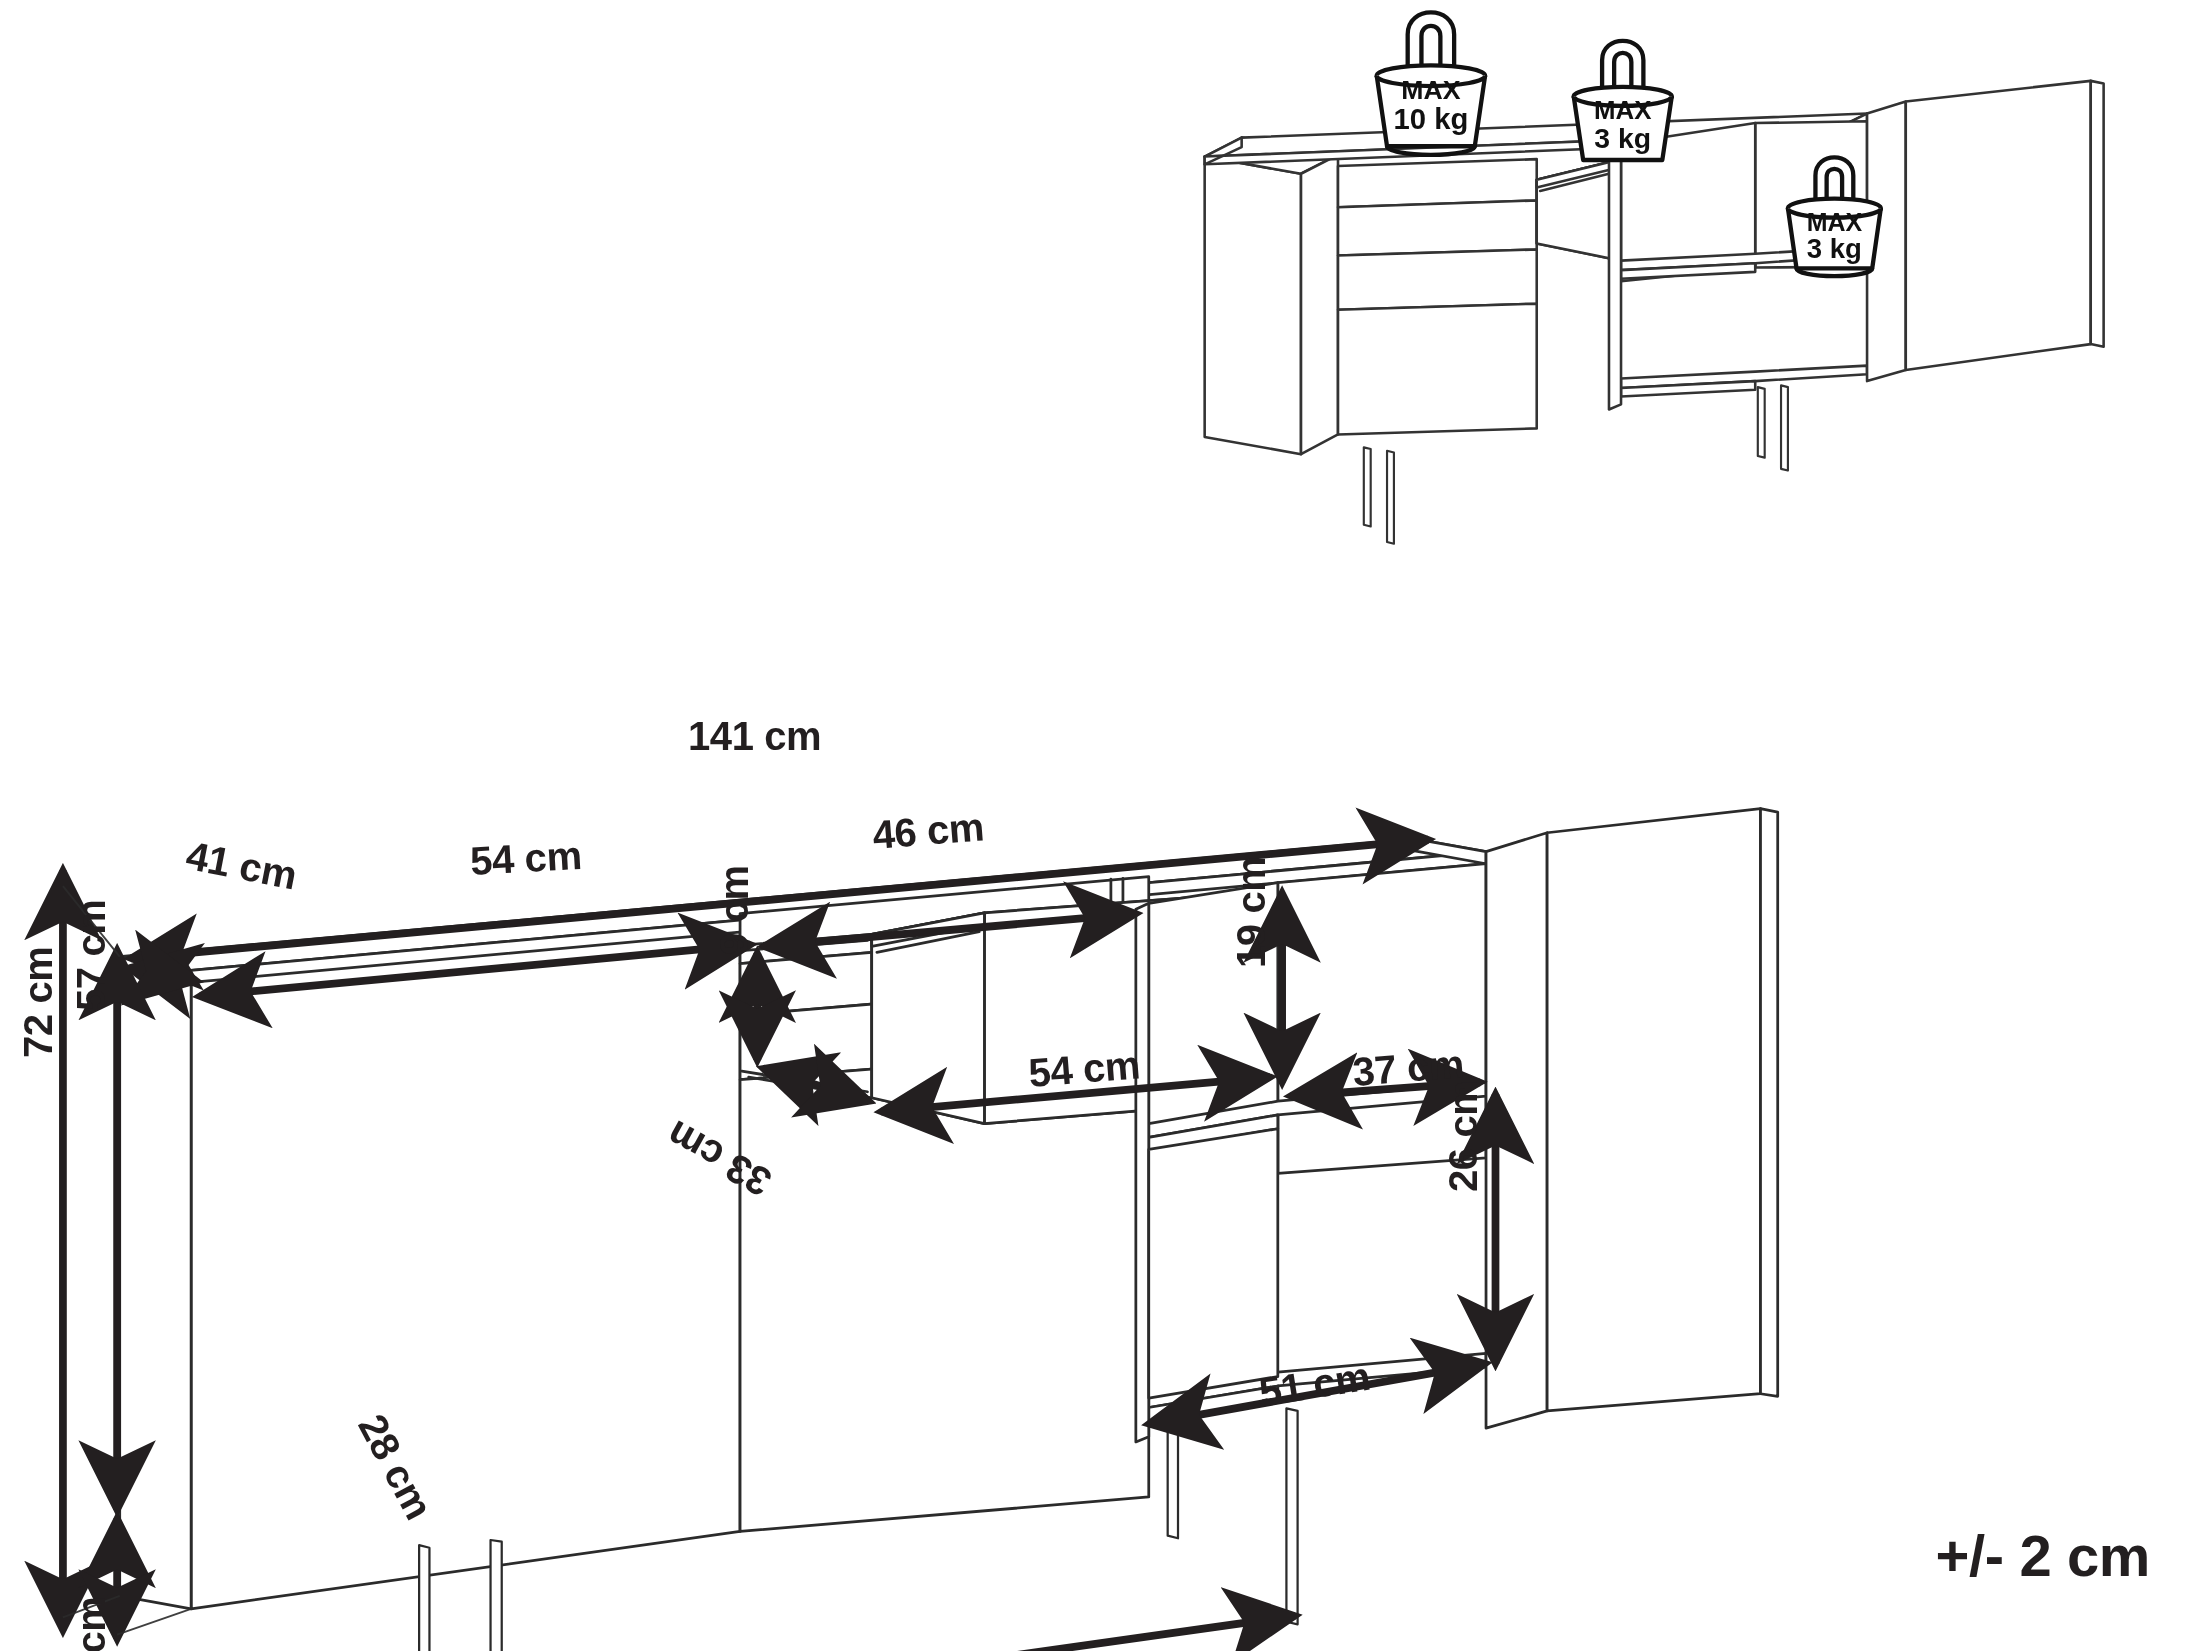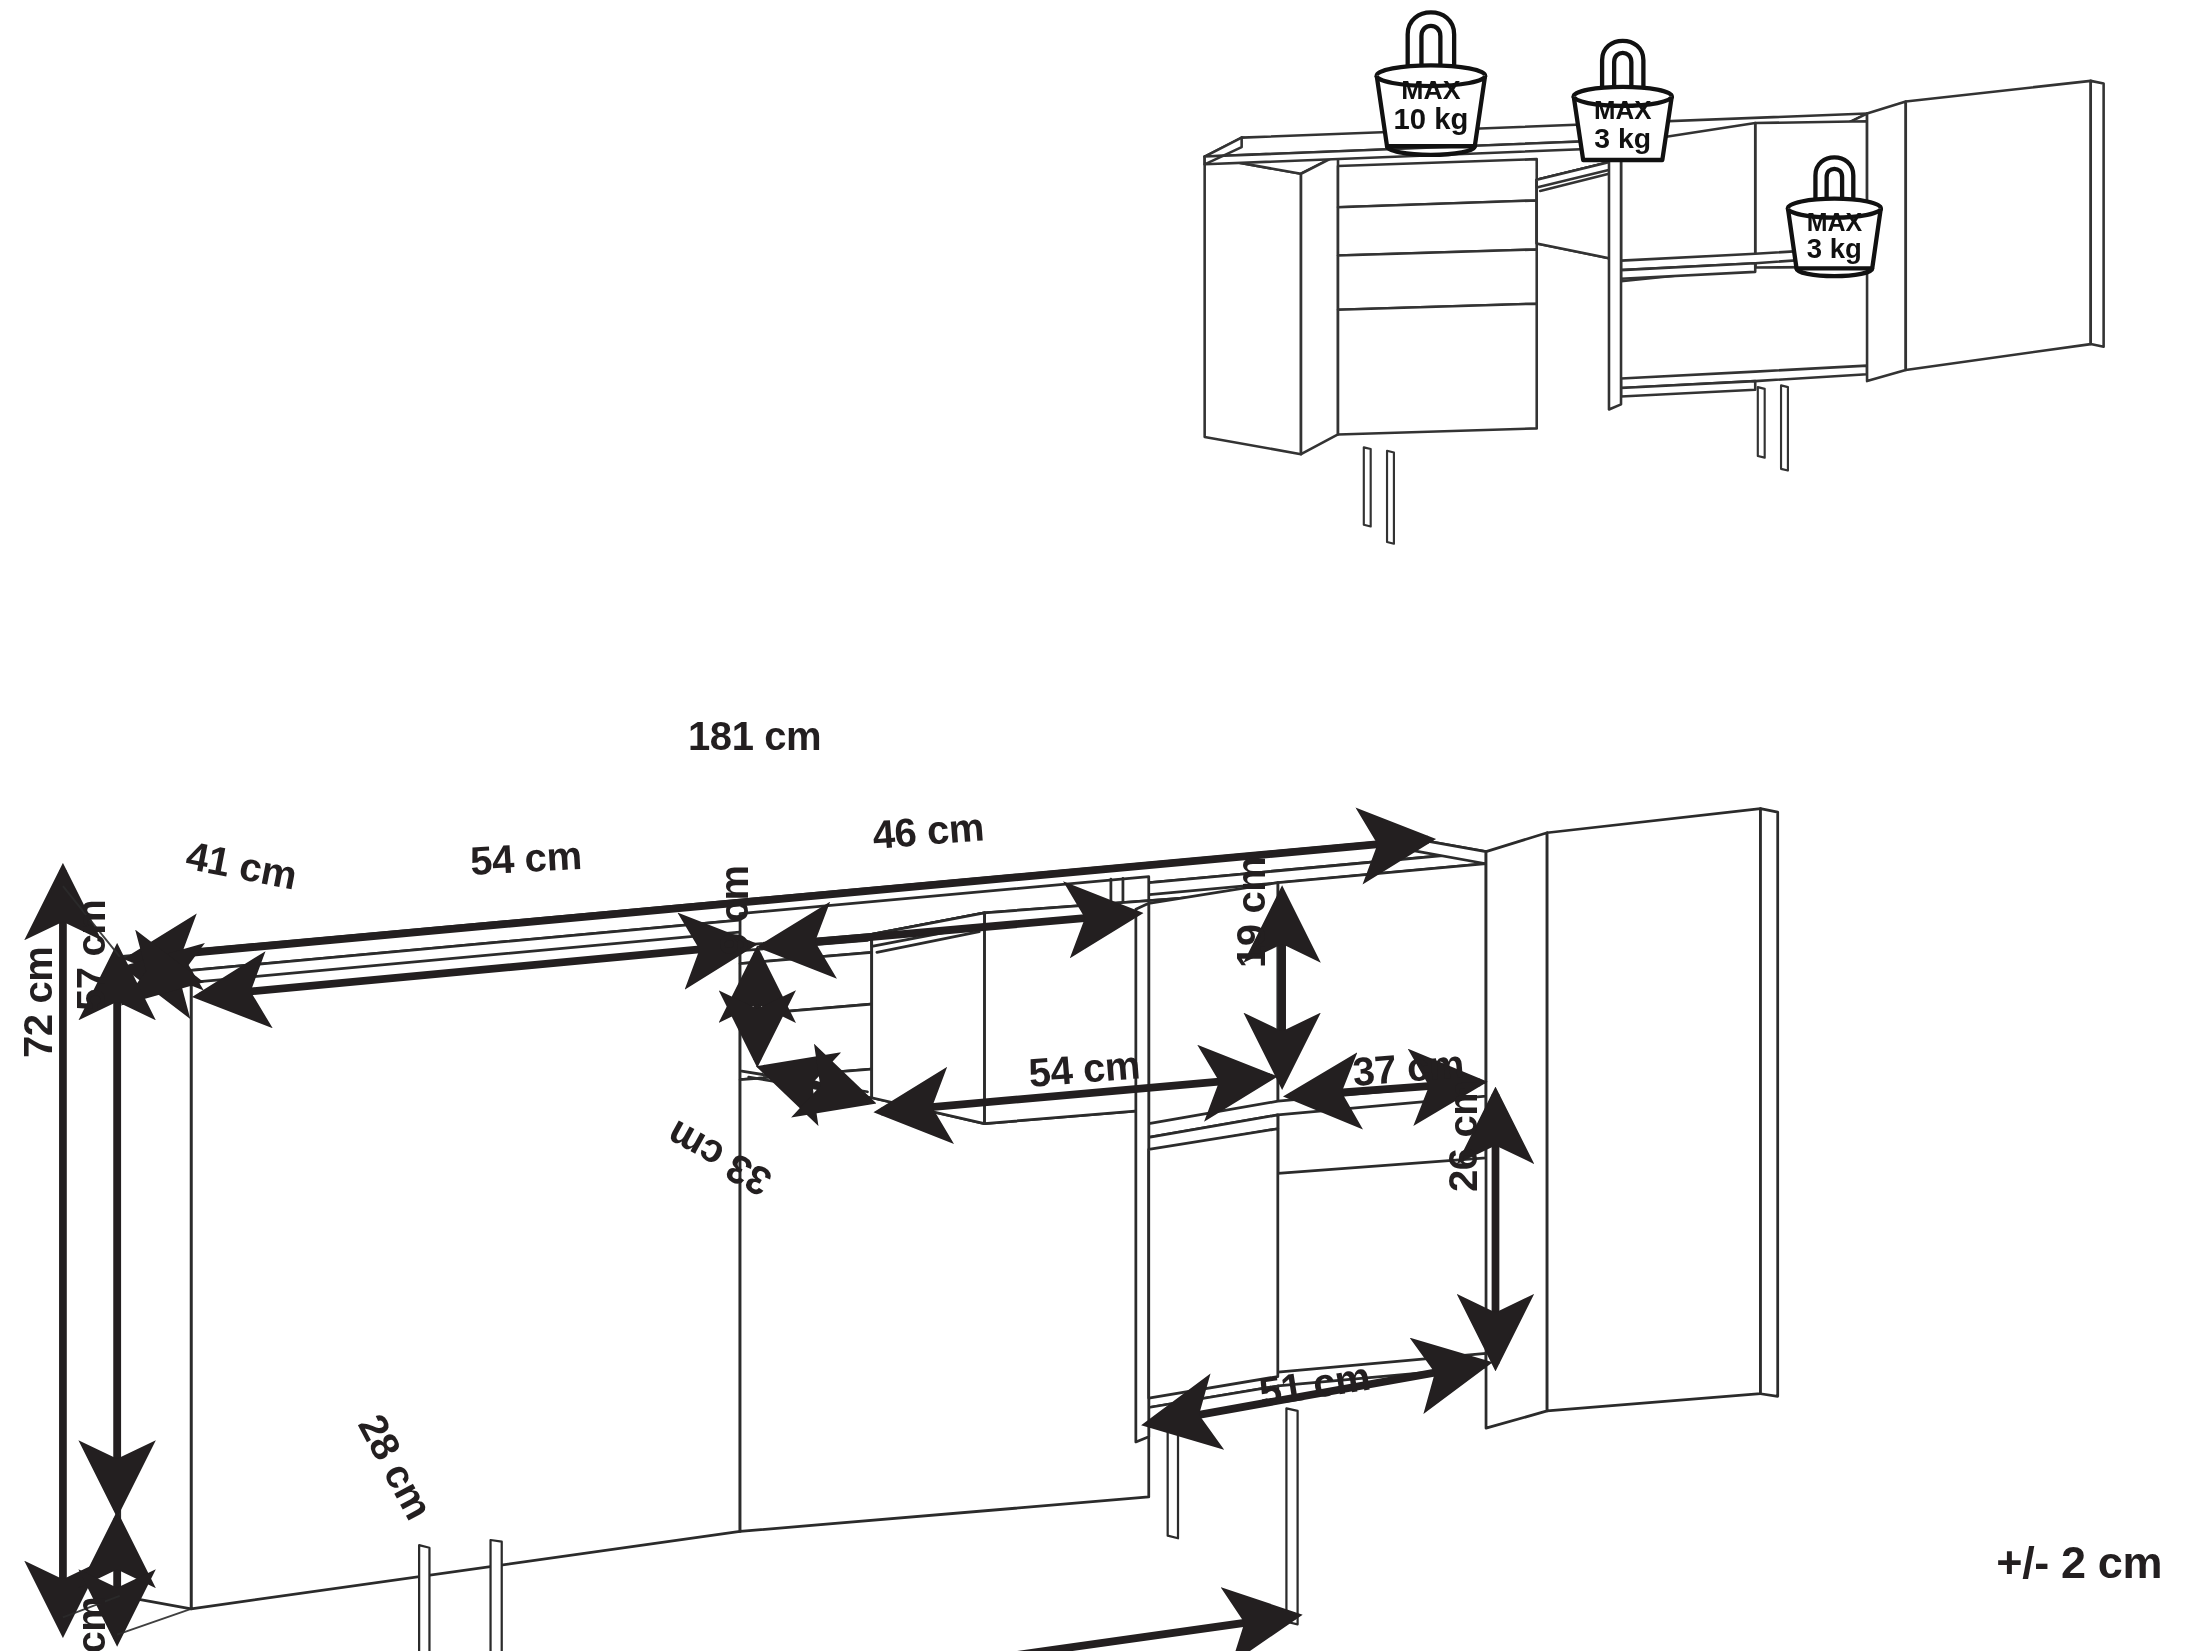--- a/index.html
+++ b/index.html
@@ -11,21 +11,21 @@
   .stage{position:absolute;inset:0;}
   svg{display:block;}
   .dimnote{
     position:absolute;
     font-weight:bold;
     font-size:40px;
     letter-spacing:-0.4px;
     color:#231f20;
     white-space:nowrap;
   }
-  #tolerance-note{right:40px;bottom:62px;font-size:45px;}
+  #tolerance-note{right:52px;bottom:62px;font-size:58px;}
 </style>
 </head>
 <body>
 
 <div class="stage">
 
   <svg id="load-diagram" width="2202" height="671" viewBox="0 0 2559 780" style="position:absolute;left:0;top:0;">
     <g fill="none" stroke="#333" stroke-width="3" stroke-linejoin="round" stroke-linecap="round">
 
       <g>
@@ -229,21 +229,21 @@
       <line x1="370" y1="1258" x2="1505" y2="1098"></line>
     </g>
 
     <g stroke="#2b2b2b" stroke-width="2.2" fill="none" opacity="0.9">
       <line x1="139" y1="332" x2="73" y2="250"></line>
       <line x1="139" y1="1075" x2="73" y2="1100"></line>
       <line x1="222" y1="1090" x2="136" y2="1120"></line>
     </g>
   </svg>
 
-  <div class="dimnote" style="left:688px;top:714px;">181 cm</div>
+  <div class="dimnote" style="left:688px;top:714px;">141 cm</div>
 
   <div class="dimnote" style="left:191px;top:833px;transform:rotate(11deg);transform-origin:left top;">41 cm</div>
 
   <div class="dimnote" style="left:469px;top:839px;transform:rotate(-3.2deg);transform-origin:left top;">54 cm</div>
 
   <div class="dimnote" style="left:15.5px;top:1058px;transform:rotate(-90deg);transform-origin:left top;">72 cm</div>
 
   <div class="dimnote" style="left:69px;top:1011px;transform:rotate(-90deg);transform-origin:left top;">57 cm</div>
 
   <div class="dimnote" style="left:69px;top:1708px;transform:rotate(-90deg);transform-origin:left top;">14 cm</div>

